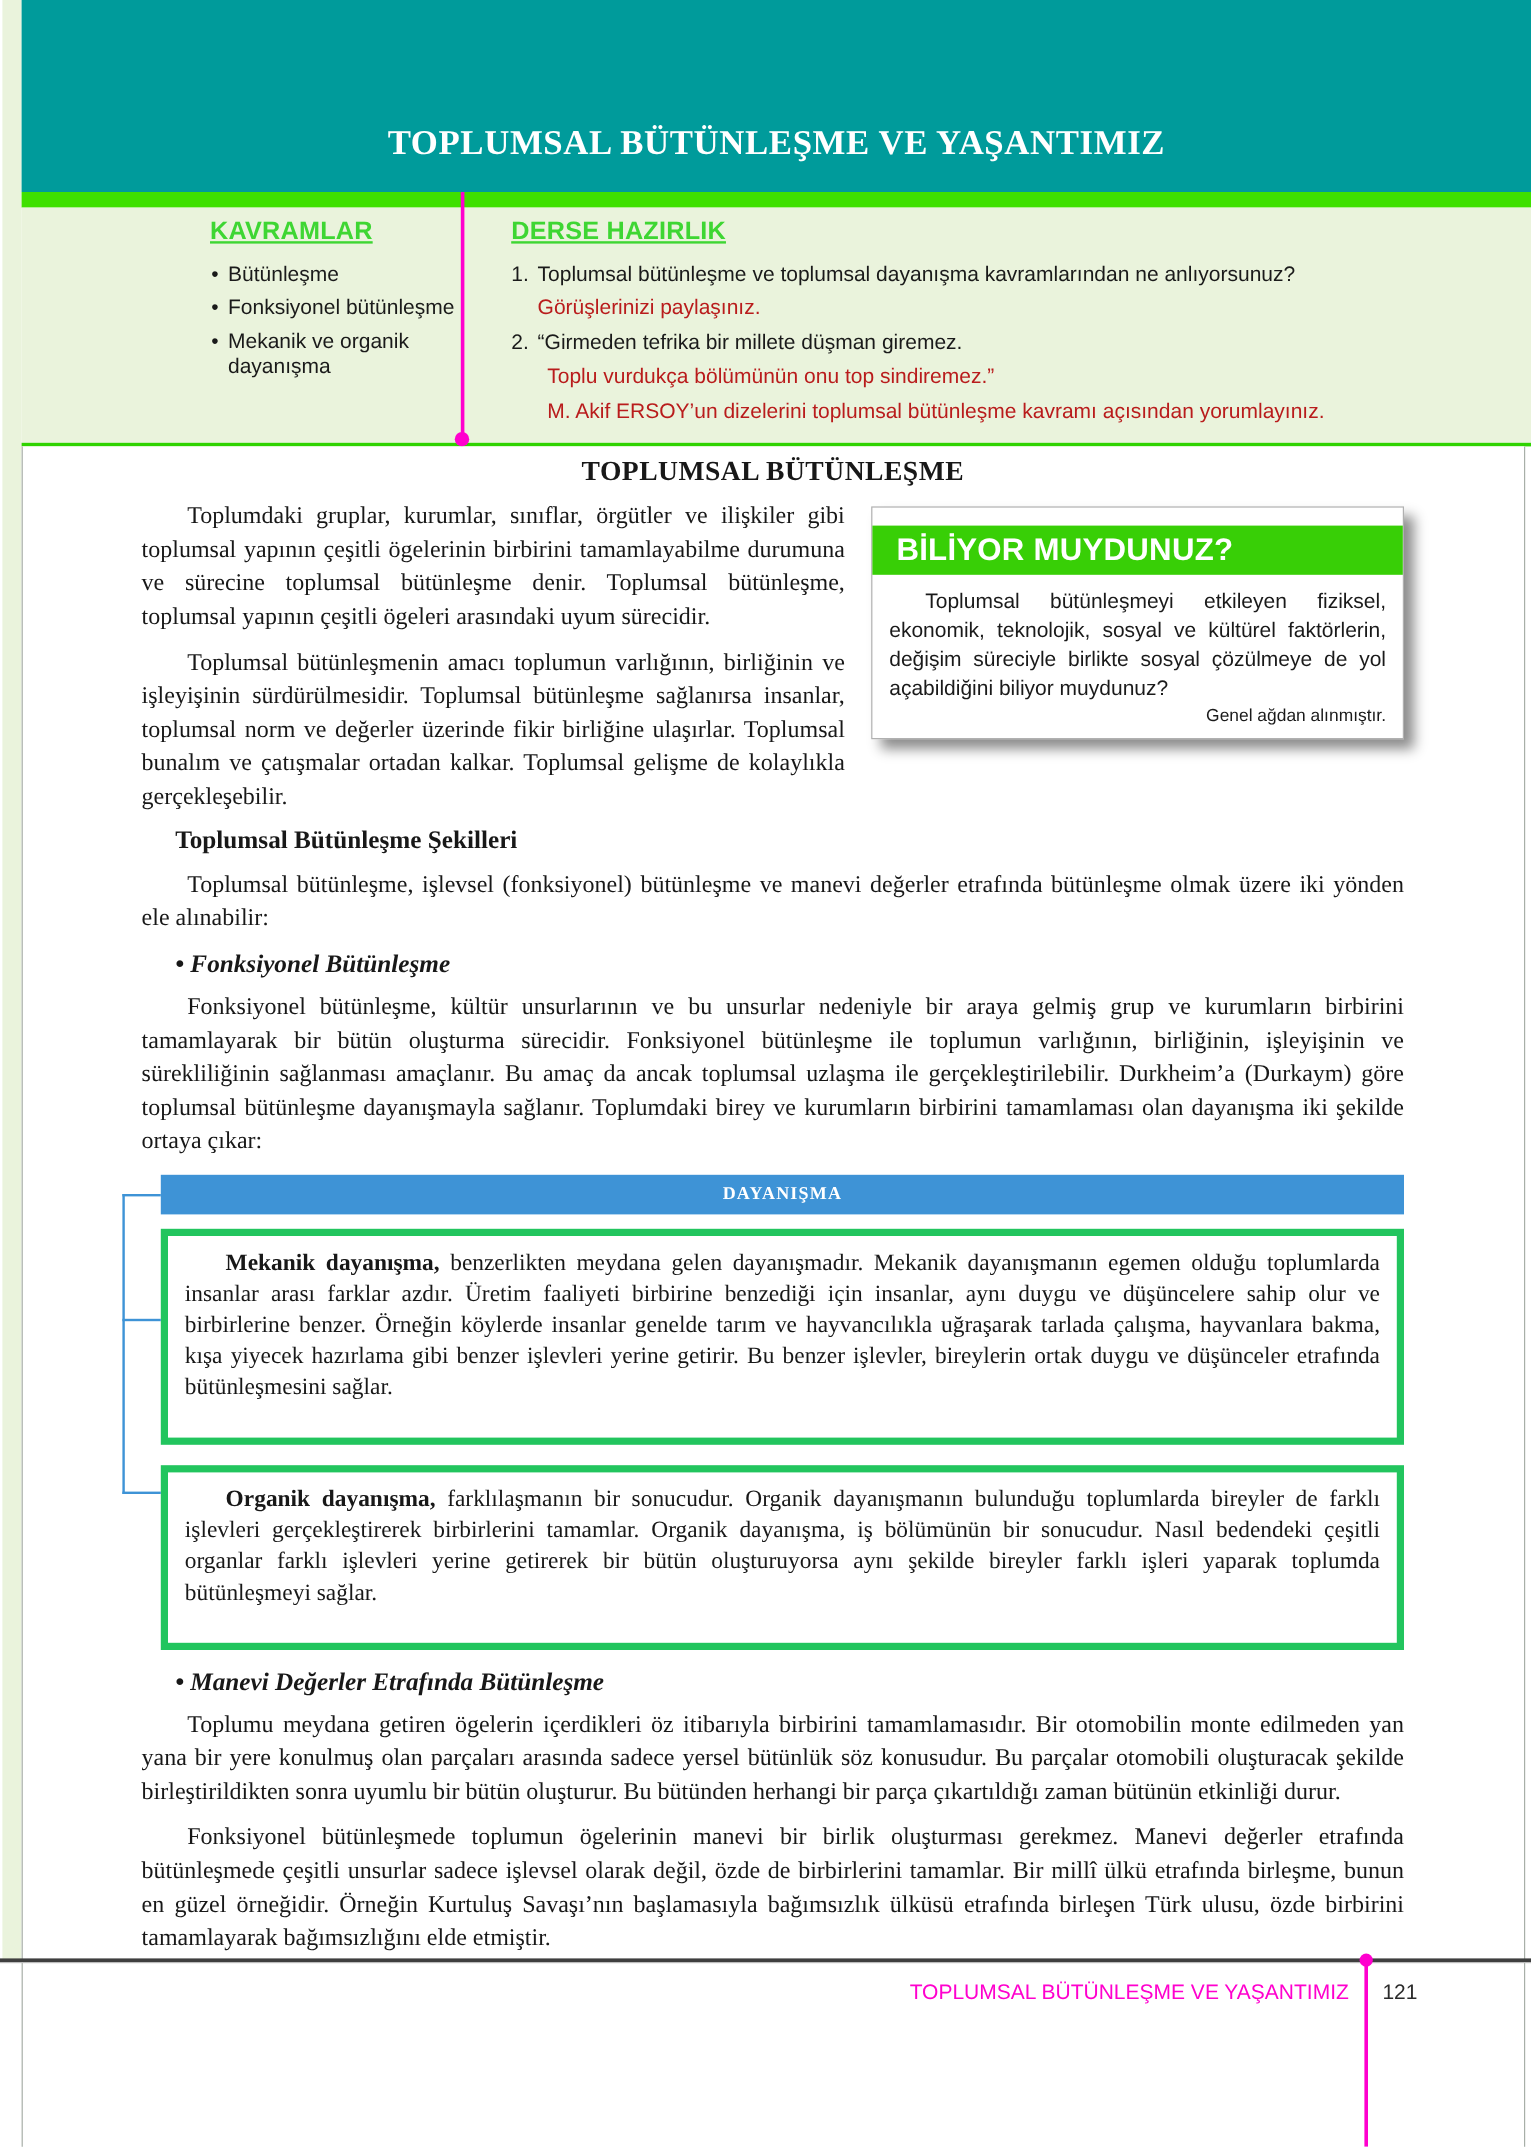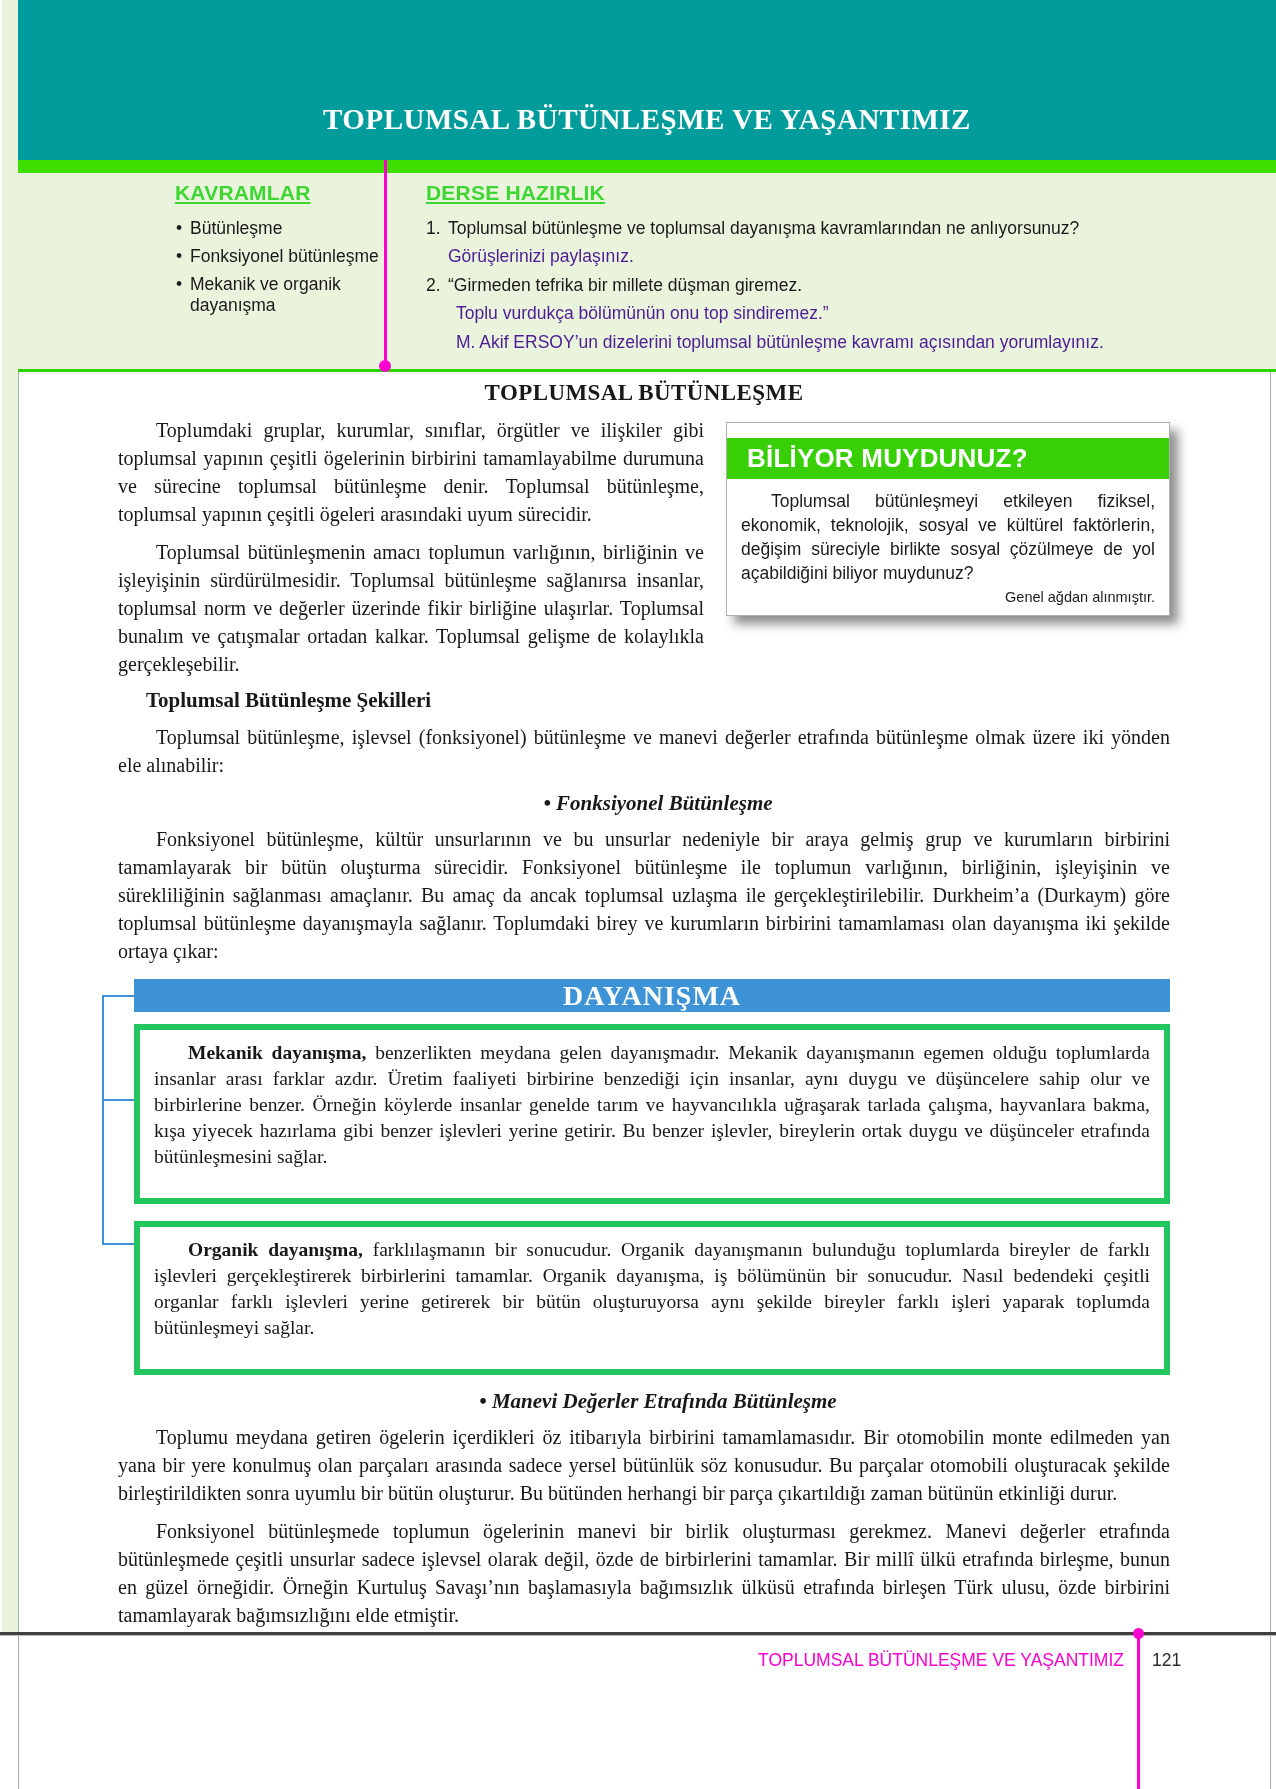--- a/index.html
+++ b/index.html
@@ -20,48 +20,48 @@
 
   
   .prep-col{position:absolute;font-family:"Liberation Sans",sans-serif;}
   .col-kavramlar{left:157px;top:8px;width:235px;}
   .col-derse{left:408px;top:8px;width:845px;}
   .prep-h{font-size:21px;font-weight:bold;color:#3ed633;margin:0 0 13px 0;letter-spacing:.2px;text-decoration:underline;}
   .k-item{position:relative;padding-left:15px;font-size:17.5px;line-height:21px;margin-bottom:7px;color:#1a1a1a;}
   .k-item .blt{position:absolute;left:1px;top:0;}
   .d-row{font-size:17.5px;line-height:21px;color:#1a1a1a;margin-bottom:7px;display:flex;}
   .d-num{flex:0 0 22px;}
-  .d-sub{font-size:17.5px;line-height:21px;color:#4c1d95;margin:0 0 8px 0;}
+  .d-sub{font-size:17.5px;line-height:21px;color:#b91c1c;margin:0 0 8px 0;}
   .ind22{padding-left:22px;}
   .ind30{padding-left:30px;}
 
   
   .content-box{position:absolute;left:18px;top:372px;width:1253px;height:1498px;background:#ffffff;
                border-left:1px solid #a8afa8;border-right:1px solid #a8afa8;
                padding:6px 100px 0 99px;box-sizing:border-box;overflow:hidden;}
   .section-title{text-align:center;font-size:23px;font-weight:bold;margin:2px 0 10px 0;letter-spacing:.4px;}
   .content-box p{font-size:20px;line-height:28px;text-align:justify;text-indent:38px;margin:0 0 10px 0;}
   .subhead{font-size:21px;font-weight:bold;margin:2px 0 10px 0;padding-left:28px;}
-  .bullet-line{font-size:21px;font-weight:bold;font-style:italic;margin:0 0 8px 0;padding-left:28px;line-height:28px;text-align:center;}
+  .bullet-line{font-size:21px;font-weight:bold;font-style:italic;margin:0 0 8px 0;padding-left:28px;line-height:28px;}
 
   
   .dyk{float:right;width:442px;margin:6px 0 14px 22px;background:#ffffff;
        border:1px solid #b0b0b0;box-shadow:8px 8px 10px rgba(0,0,0,.45);
        font-family:"Liberation Sans",sans-serif;}
   .dyk-topstrip{height:15px;}
   .dyk-bar{background:#38cf06;color:#ffffff;font-weight:bold;font-size:26px;
            padding:5px 0 5px 20px;letter-spacing:.2px;}
   .dyk-body{font-size:17.5px;line-height:24px;text-align:justify;text-indent:30px;
             padding:10px 14px 2px 14px;color:#1a1a1a;}
   .dyk-src{font-size:14.5px;text-align:right;padding:2px 14px 10px 0;color:#1a1a1a;}
 
   
   .day-section{position:relative;margin:14px 0 12px 16px;}
   .day-bar{height:33px;background:#3e93d6;color:#ffffff;text-align:center;
-           font-weight:bold;font-size:28px;line-height:33px;letter-spacing:1px;
+           font-weight:bold;font-size:15px;line-height:33px;letter-spacing:1px;
            font-family:"Liberation Serif",serif;}
   .day-box{border:6px solid #22c55e;background:#ffffff;margin-top:12px;
            padding:10px 14px 28px 14px;font-size:19.5px;line-height:26px;
            text-align:justify;text-indent:34px;}
   .day-box.second{margin-top:17px;}
   .day-box .lead{font-weight:bold;}
   .brk{position:absolute;background:#3e93d6;}
   .brk-v{left:-32px;top:16px;width:2px;height:250px;}
   .brk-h1{left:-32px;top:16px;width:32px;height:2px;}
   .brk-h2{left:-32px;top:120px;width:32px;height:2px;}

